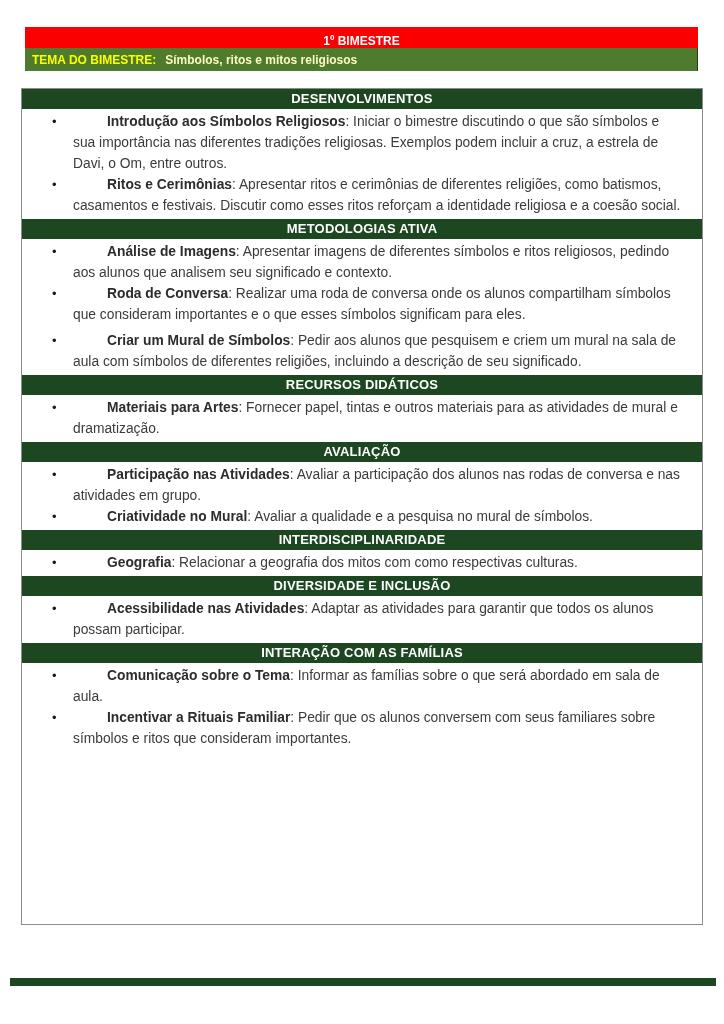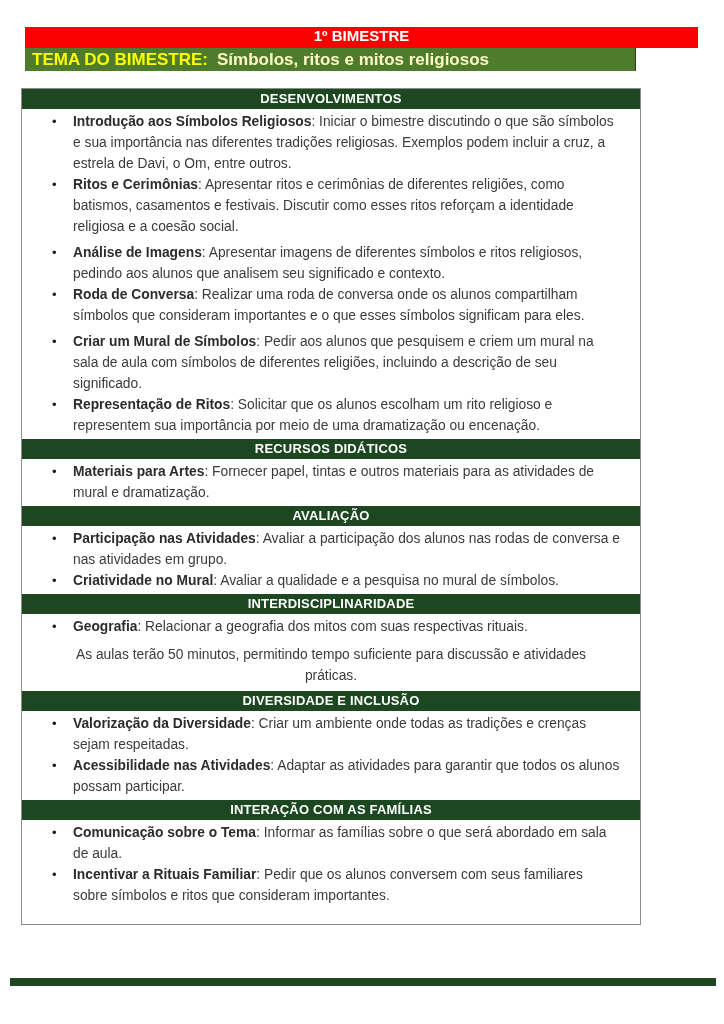--- a/index.html
+++ b/index.html
@@ -5,50 +5,50 @@
   :root{
     --red:#fb0000; --mgreen:#4f7b2d; --dgreen:#1c4721;
     --yellow:#fbff00; --txt:#3b3b3b; --border:#8c8c8c;
   }
   *{box-sizing:border-box;margin:0;padding:0;}
   html,body{width:724px;height:1024px;background:#fff;overflow:hidden;}
   body{font-family:"Liberation Sans", sans-serif; position:relative;}
 
   .bar-red{
     position:absolute; left:25px; top:27px; width:673px; height:21px;
-    background:var(--red); color:#fff; font-weight:bold; font-size:15px;
-    display:flex; align-items:flex-start; justify-content:center;
+    background:var(--red); color:#fff; font-weight:bold; font-size:12px;
+    display:flex; align-items:flex-end; justify-content:center;
   }
   .bar-theme{
-    position:absolute; left:25px; top:48px; width:611px; height:23px;
+    position:absolute; left:25px; top:48px; width:673px; height:23px;
     background:var(--mgreen); display:flex; align-items:center;
-    font-weight:bold; font-size:17px; padding-left:7px; gap:9px;
+    font-weight:bold; font-size:12px; padding-left:7px; gap:9px;
     border-right:1px solid #2a3c18;
   }
   .bar-theme .label{color:var(--yellow);}
   .bar-theme .value{color:#fef9c3;}
 
   .content-box{
-    position:absolute; left:21px; top:88px; width:620px; min-height:837px;
+    position:absolute; left:21px; top:88px; width:682px; min-height:837px;
     border:1px solid var(--border); background:#fff; overflow:hidden;
   }
   .sec-header{
     background:var(--dgreen); color:#fff; font-weight:bold; font-size:13px;
     text-align:center; height:20px; line-height:20px; letter-spacing:.2px;
   }
   .sec-list{
     list-style:none; padding:2px 20px 3px 51px; color:var(--txt);
     font-size:13.8px; line-height:21px;
   }
   .sec-list li{position:relative;}
   .sec-list li::before{
     content:"•"; position:absolute; left:-21px; top:0; color:#1a1a1a;
     font-size:13px;
   }
-  .sec-list b{color:#2c2c2c;}
+  .sec-list b{color:#2c2c2c;margin-left:34px;}
   .sec-para{
     padding:4px 30px 5px; text-align:center; color:var(--txt);
     font-size:13.8px; line-height:21px;
   }
   .footer-bar{
     position:absolute; left:10px; top:978px; width:706px; height:8px;
     background:var(--dgreen);
   }
 </style>
 </head>
@@ -66,57 +66,55 @@
 <div class="content-box">
   <div id="sections">
       <section>
         <div class="sec-header">DESENVOLVIMENTOS</div>
         <ul class="sec-list">
           <li><b>Introdução aos Símbolos Religiosos</b><span>: Iniciar o bimestre discutindo o que são símbolos e sua importância nas diferentes tradições religiosas. Exemplos podem incluir a cruz, a estrela de Davi, o Om, entre outros.</span></li>
           <li><b>Ritos e Cerimônias</b><span>: Apresentar ritos e cerimônias de diferentes religiões, como batismos, casamentos e festivais. Discutir como esses ritos reforçam a identidade religiosa e a coesão social.</span></li>
         </ul>
       </section>
       <section>
+        <div class="sec-header">METODOLOGIAS ATIVA</div>
         <ul class="sec-list">
           <li><b>Análise de Imagens</b><span>: Apresentar imagens de diferentes símbolos e ritos religiosos, pedindo aos alunos que analisem seu significado e contexto.</span></li>
           <li><b>Roda de Conversa</b><span>: Realizar uma roda de conversa onde os alunos compartilham símbolos que consideram importantes e o que esses símbolos significam para eles.</span></li>
         </ul>
       </section>
       <section>
         <ul class="sec-list">
           <li><b>Criar um Mural de Símbolos</b><span>: Pedir aos alunos que pesquisem e criem um mural na sala de aula com símbolos de diferentes religiões, incluindo a descrição de seu significado.</span></li>
-          <li><b>Representação de Ritos</b><span>: Solicitar que os alunos escolham um rito religioso e representem sua importância por meio de uma dramatização ou encenação.</span></li>
         </ul>
       </section>
       <section>
         <div class="sec-header">RECURSOS DIDÁTICOS</div>
         <ul class="sec-list">
           <li><b>Materiais para Artes</b><span>: Fornecer papel, tintas e outros materiais para as atividades de mural e dramatização.</span></li>
         </ul>
       </section>
       <section>
         <div class="sec-header">AVALIAÇÃO</div>
         <ul class="sec-list">
           <li><b>Participação nas Atividades</b><span>: Avaliar a participação dos alunos nas rodas de conversa e nas atividades em grupo.</span></li>
           <li><b>Criatividade no Mural</b><span>: Avaliar a qualidade e a pesquisa no mural de símbolos.</span></li>
         </ul>
       </section>
       <section>
         <div class="sec-header">INTERDISCIPLINARIDADE</div>
         <ul class="sec-list">
-          <li><b>Geografia</b><span>: Relacionar a geografia dos mitos com suas respectivas rituais.</span></li>
+          <li><b>Geografia</b><span>: Relacionar a geografia dos mitos com como respectivas culturas.</span></li>
         </ul>
       </section>
       <section>
-        <div class="sec-para">As aulas terão 50 minutos, permitindo tempo suficiente para discussão e atividades práticas.</div>
       </section>
       <section>
         <div class="sec-header">DIVERSIDADE E INCLUSÃO</div>
         <ul class="sec-list">
-          <li><b>Valorização da Diversidade</b><span>: Criar um ambiente onde todas as tradições e crenças sejam respeitadas.</span></li>
           <li><b>Acessibilidade nas Atividades</b><span>: Adaptar as atividades para garantir que todos os alunos possam participar.</span></li>
         </ul>
       </section>
       <section>
         <div class="sec-header">INTERAÇÃO COM AS FAMÍLIAS</div>
         <ul class="sec-list">
           <li><b>Comunicação sobre o Tema</b><span>: Informar as famílias sobre o que será abordado em sala de aula.</span></li>
           <li><b>Incentivar a Rituais Familiar</b><span>: Pedir que os alunos conversem com seus familiares sobre símbolos e ritos que consideram importantes.</span></li>
         </ul>
       </section>

